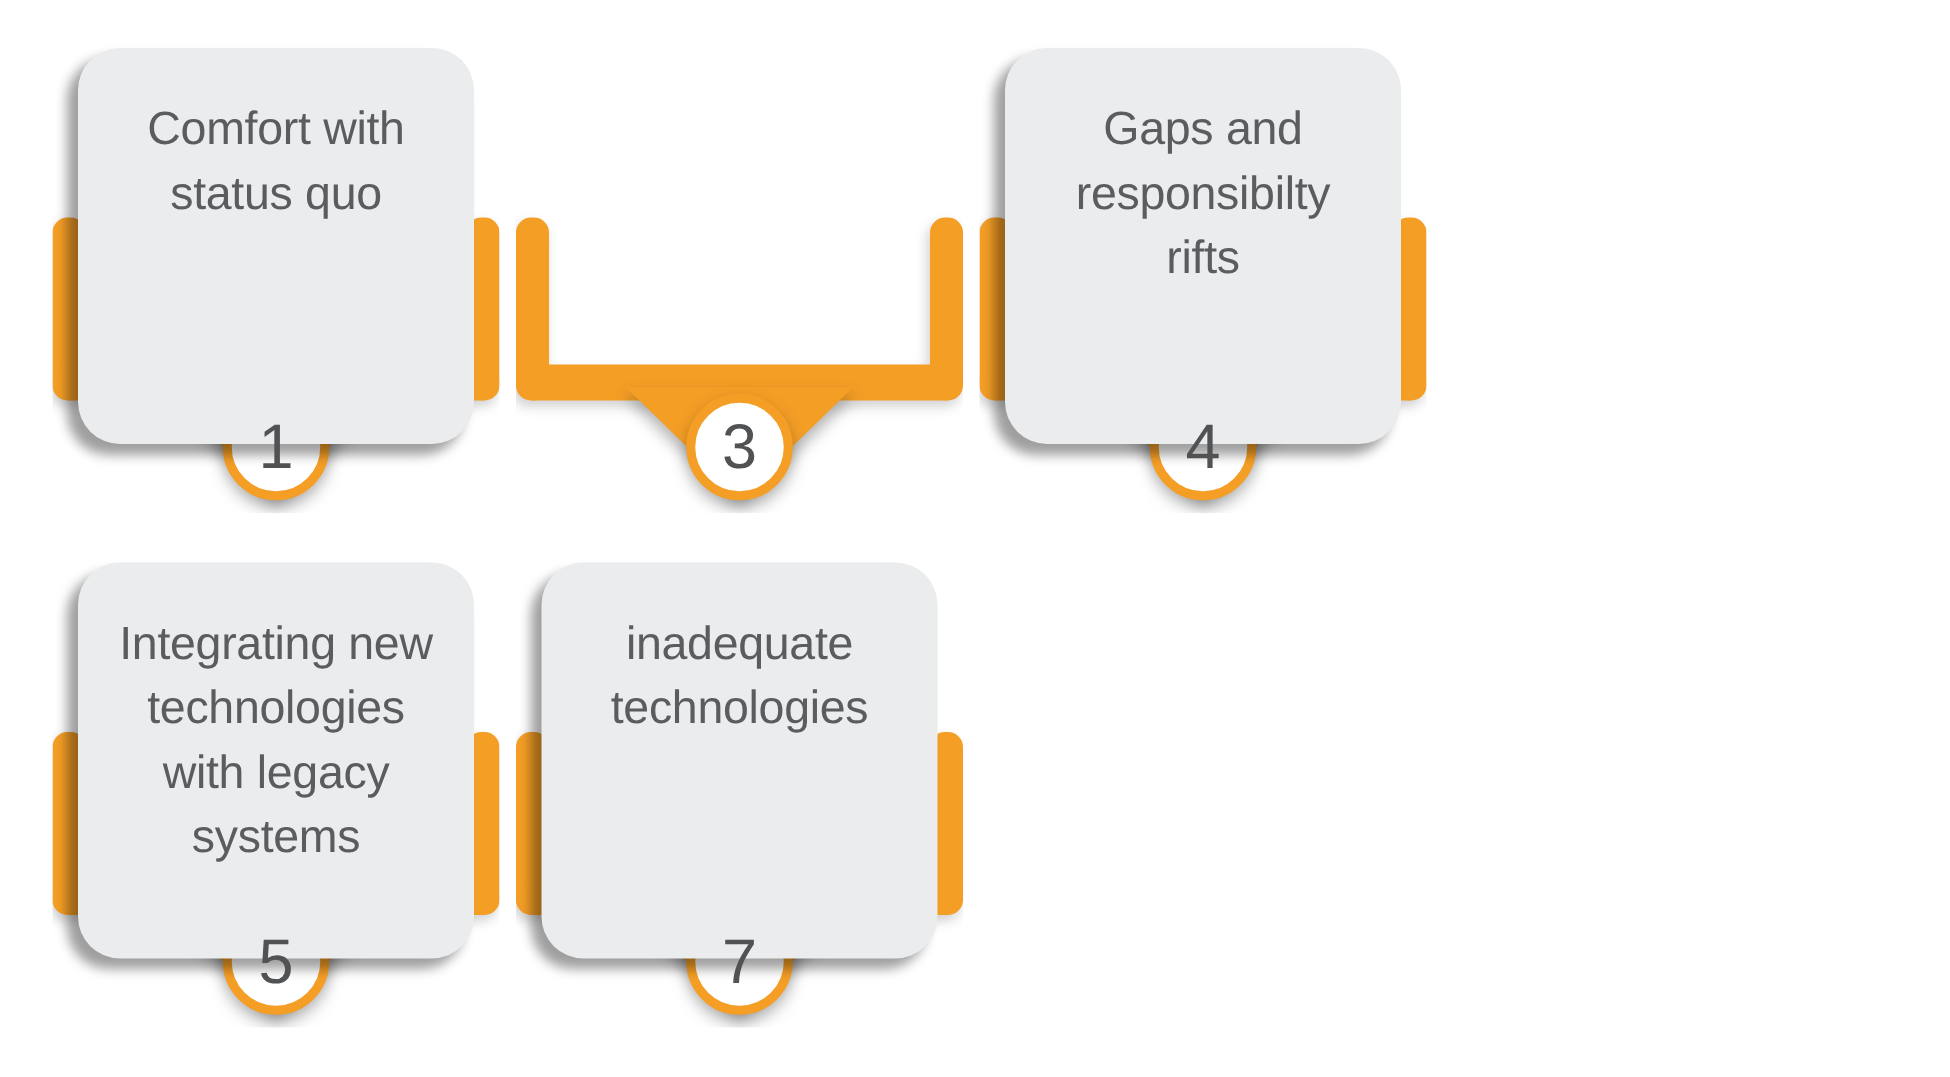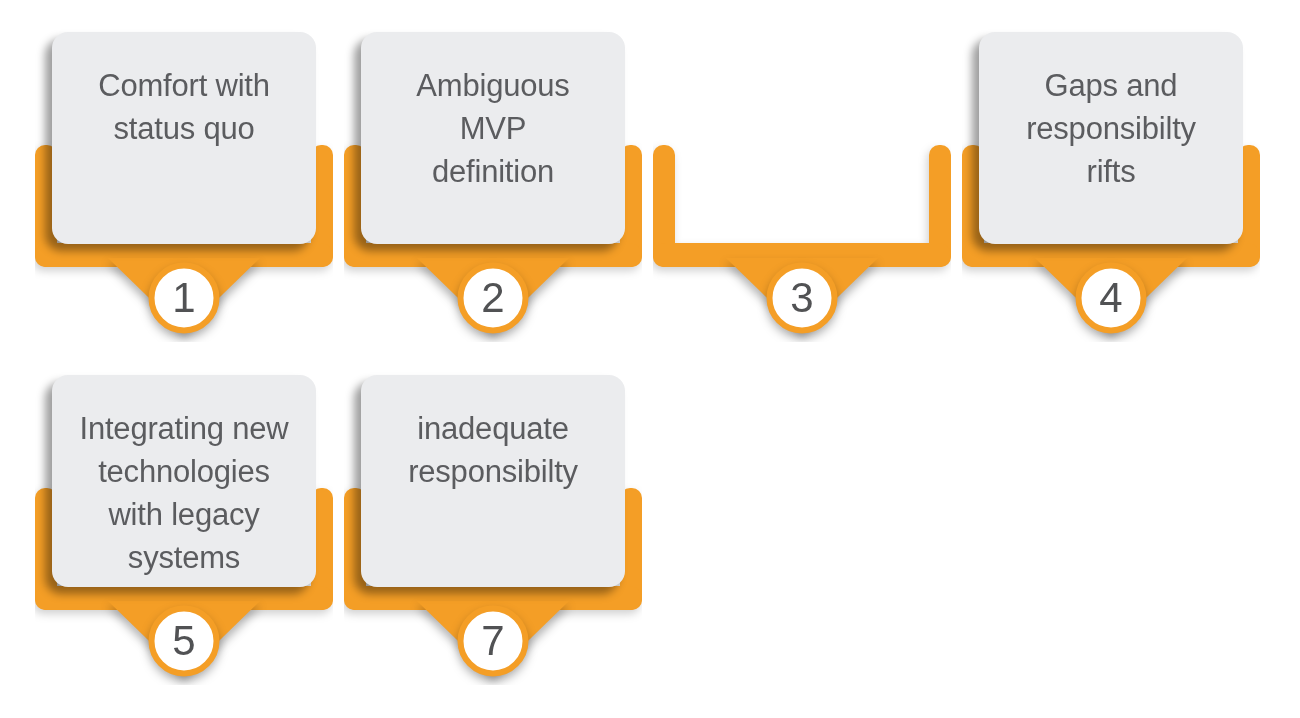--- a/index.html
+++ b/index.html
@@ -45,23 +45,23 @@
     filter: drop-shadow(0 6px 5px rgba(0,0,0,0.30));
   }
   .num-circle {
     filter: drop-shadow(0 5px 5px rgba(0,0,0,0.28));
   }
   .card {
     position: absolute;
     left: 17px;
     top: 0;
     width: 264px;
-    height: 212px;
+    height: 264px;
     background: #ebecee;
-    border-radius: 16px;
+    border-radius: 28px;
     box-shadow: -7px 7px 8px rgba(0,0,0,0.38);
     z-index: 2;
   }
   .card-text {
     box-sizing: border-box;
     width: 100%;
     padding: 32px 10px 0;
     text-align: center;
     font-size: 31px;
     line-height: 43px;
@@ -99,37 +99,20 @@
         <polygon class="chevron" fill="#F49E26" points="73,226 225,226 149,300"></polygon>
         <circle class="num-circle" cx="149" cy="266" r="32.5" fill="#ffffff" stroke="#F49E26" stroke-width="6"></circle>
       </svg>
       <div class="card">
         <div class="card-text">Comfort with
 status quo</div>
       </div>
       <div class="num-badge">1</div>
     </div>
 
-    <div class="unit">
-      <svg class="unit-bg" viewBox="0 0 298 310">
-        <g class="frame-group" fill="#F49E26">
-          <rect x="0" y="113" width="22" height="122" rx="10"></rect>
-          <rect x="276" y="113" width="22" height="122" rx="10"></rect>
-          <rect x="0" y="211" width="298" height="24" rx="13"></rect>
-        </g>
-        <polygon class="chevron" fill="#F49E26" points="73,226 225,226 149,300"></polygon>
-        <circle class="num-circle" cx="149" cy="266" r="32.5" fill="#ffffff" stroke="#F49E26" stroke-width="6"></circle>
-      </svg>
-      <div class="card">
-        <div class="card-text">Ambiguous
-MVP
-definition</div>
-      </div>
-      <div class="num-badge">2</div>
-    </div>
 
     <div class="unit">
       <svg class="unit-bg" viewBox="0 0 298 310">
         <g class="frame-group" fill="#F49E26">
           <rect x="0" y="113" width="22" height="122" rx="10"></rect>
           <rect x="276" y="113" width="22" height="122" rx="10"></rect>
           <rect x="0" y="211" width="298" height="24" rx="13"></rect>
         </g>
         <polygon class="chevron" fill="#F49E26" points="73,226 225,226 149,300"></polygon>
         <circle class="num-circle" cx="149" cy="266" r="32.5" fill="#ffffff" stroke="#F49E26" stroke-width="6"></circle>
@@ -184,21 +167,21 @@
         <g class="frame-group" fill="#F49E26">
           <rect x="0" y="113" width="22" height="122" rx="10"></rect>
           <rect x="276" y="113" width="22" height="122" rx="10"></rect>
           <rect x="0" y="211" width="298" height="24" rx="13"></rect>
         </g>
         <polygon class="chevron" fill="#F49E26" points="73,226 225,226 149,300"></polygon>
         <circle class="num-circle" cx="149" cy="266" r="32.5" fill="#ffffff" stroke="#F49E26" stroke-width="6"></circle>
       </svg>
       <div class="card">
         <div class="card-text">inadequate
-responsibilty</div>
+technologies</div>
       </div>
       <div class="num-badge">7</div>
     </div>
 
 
   </div>
 
 </div>
 
 </body></html>

